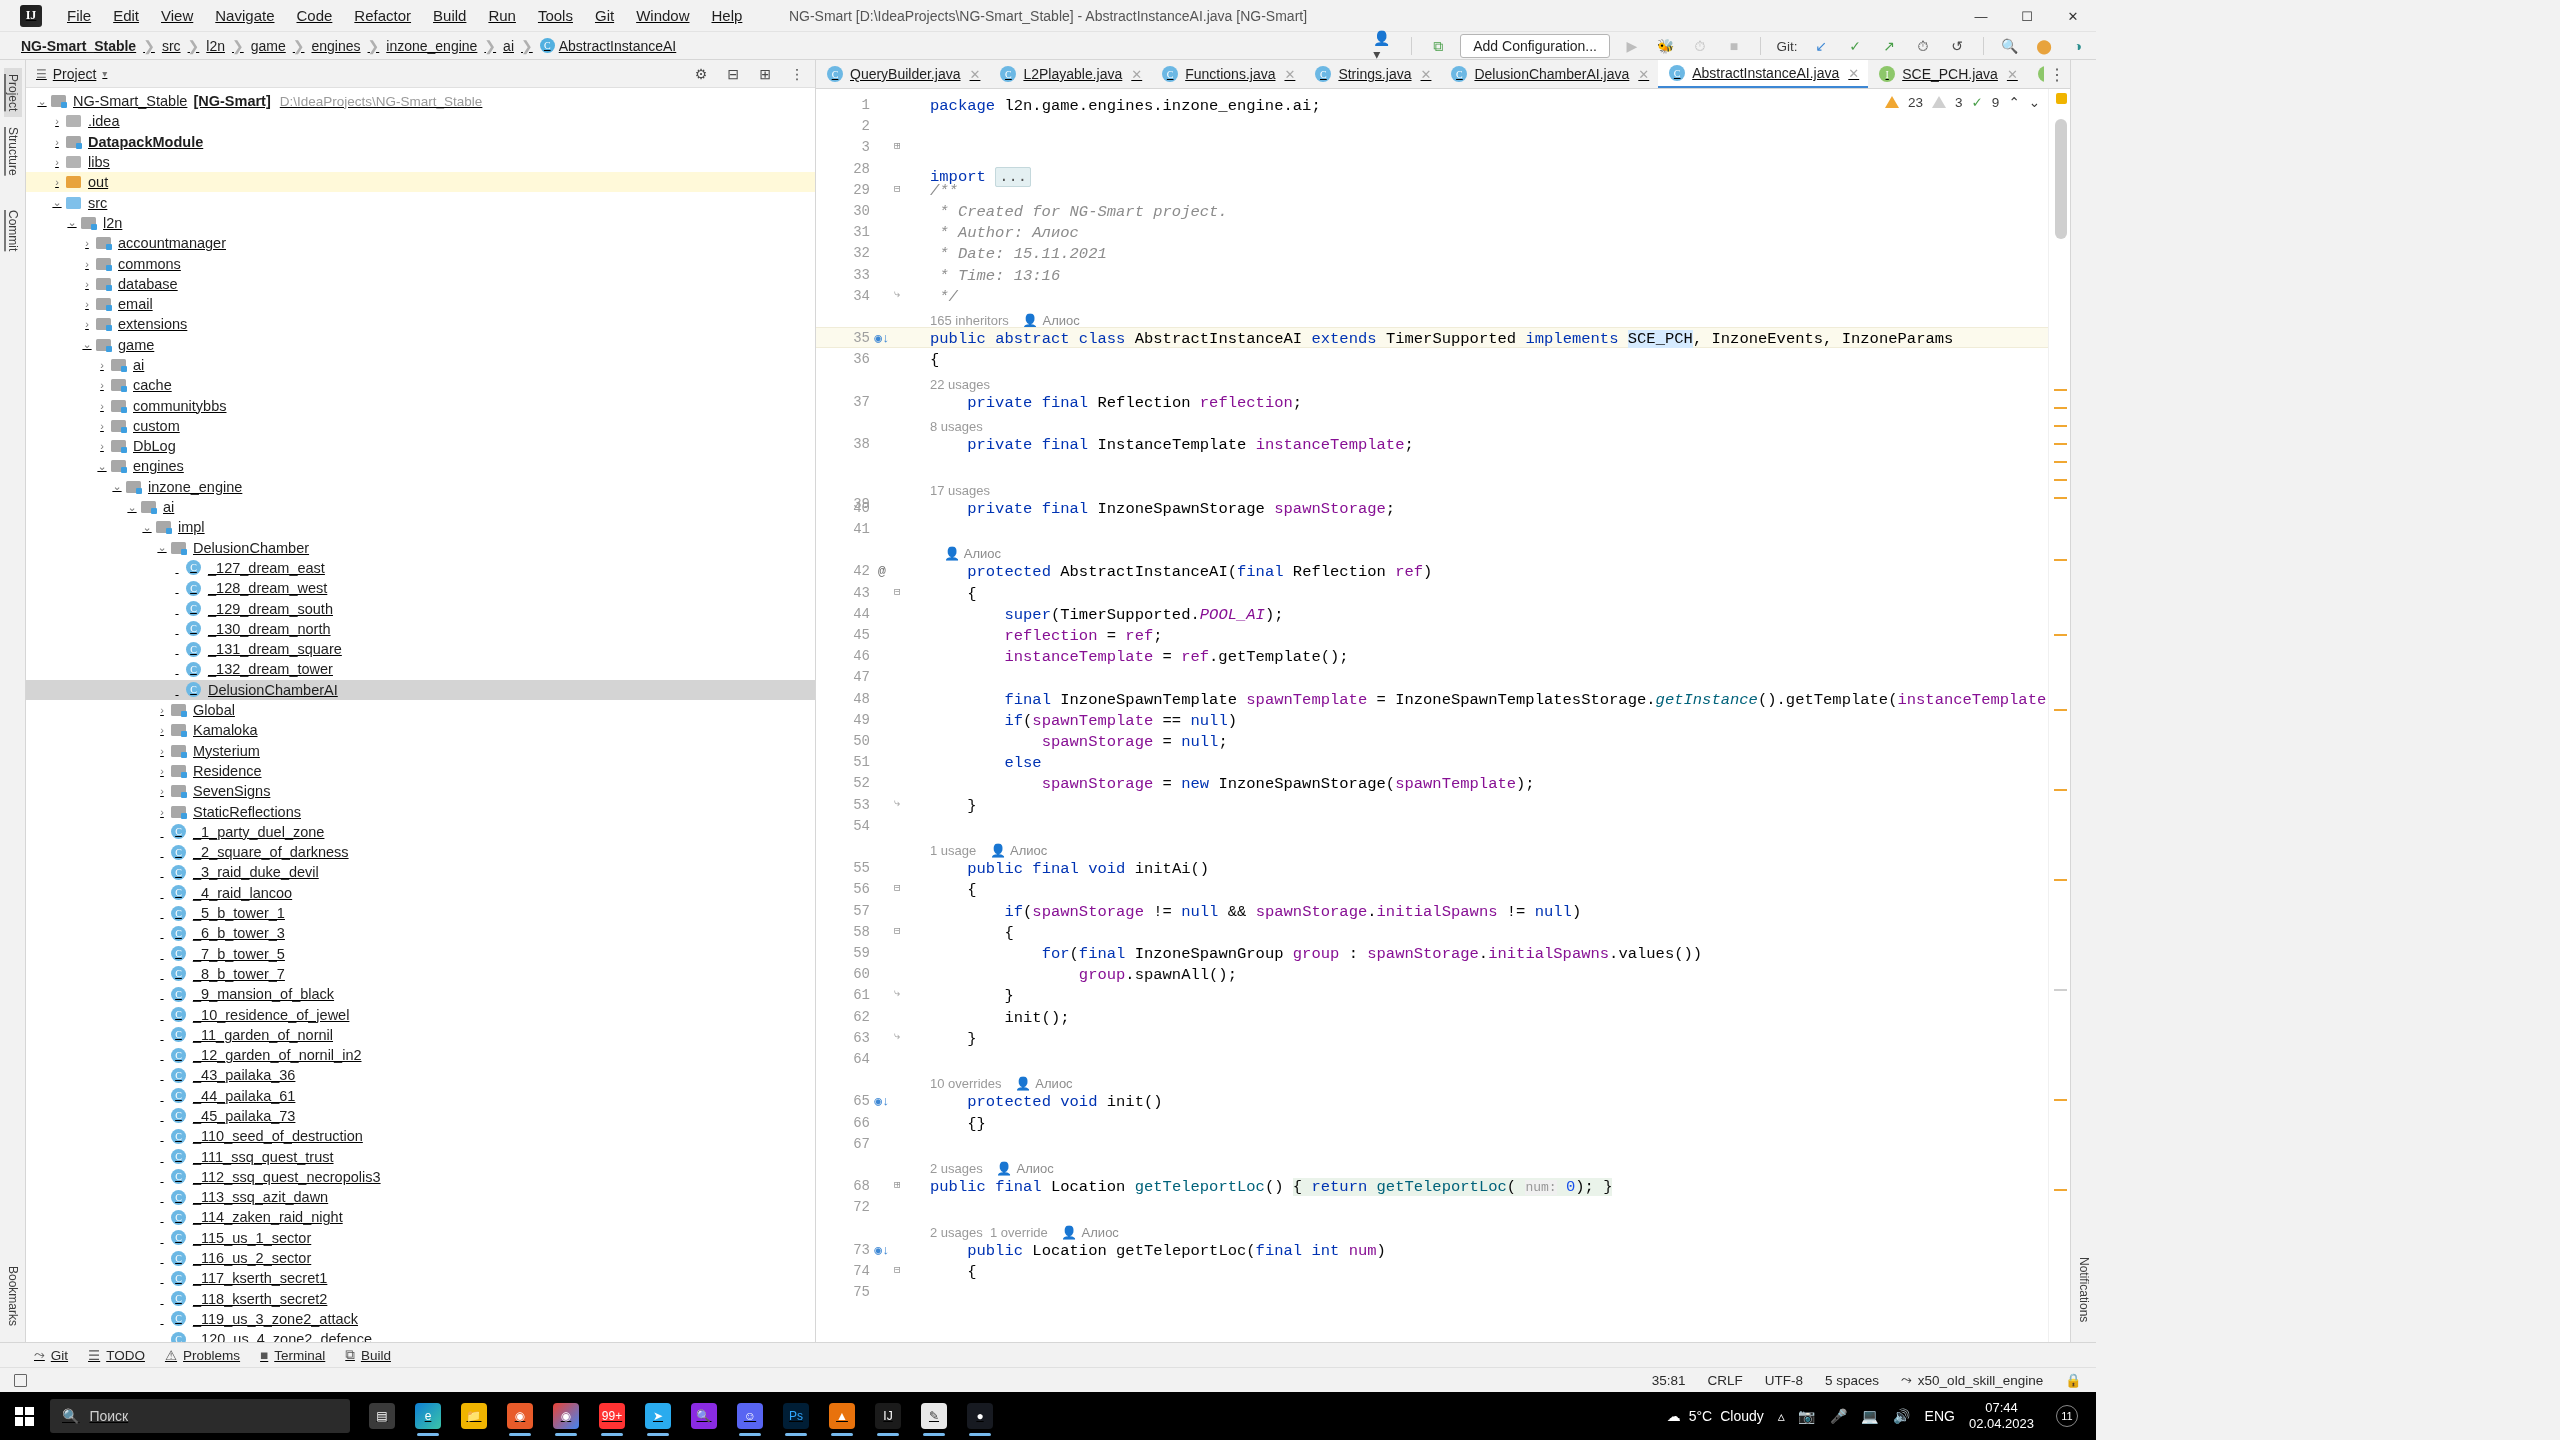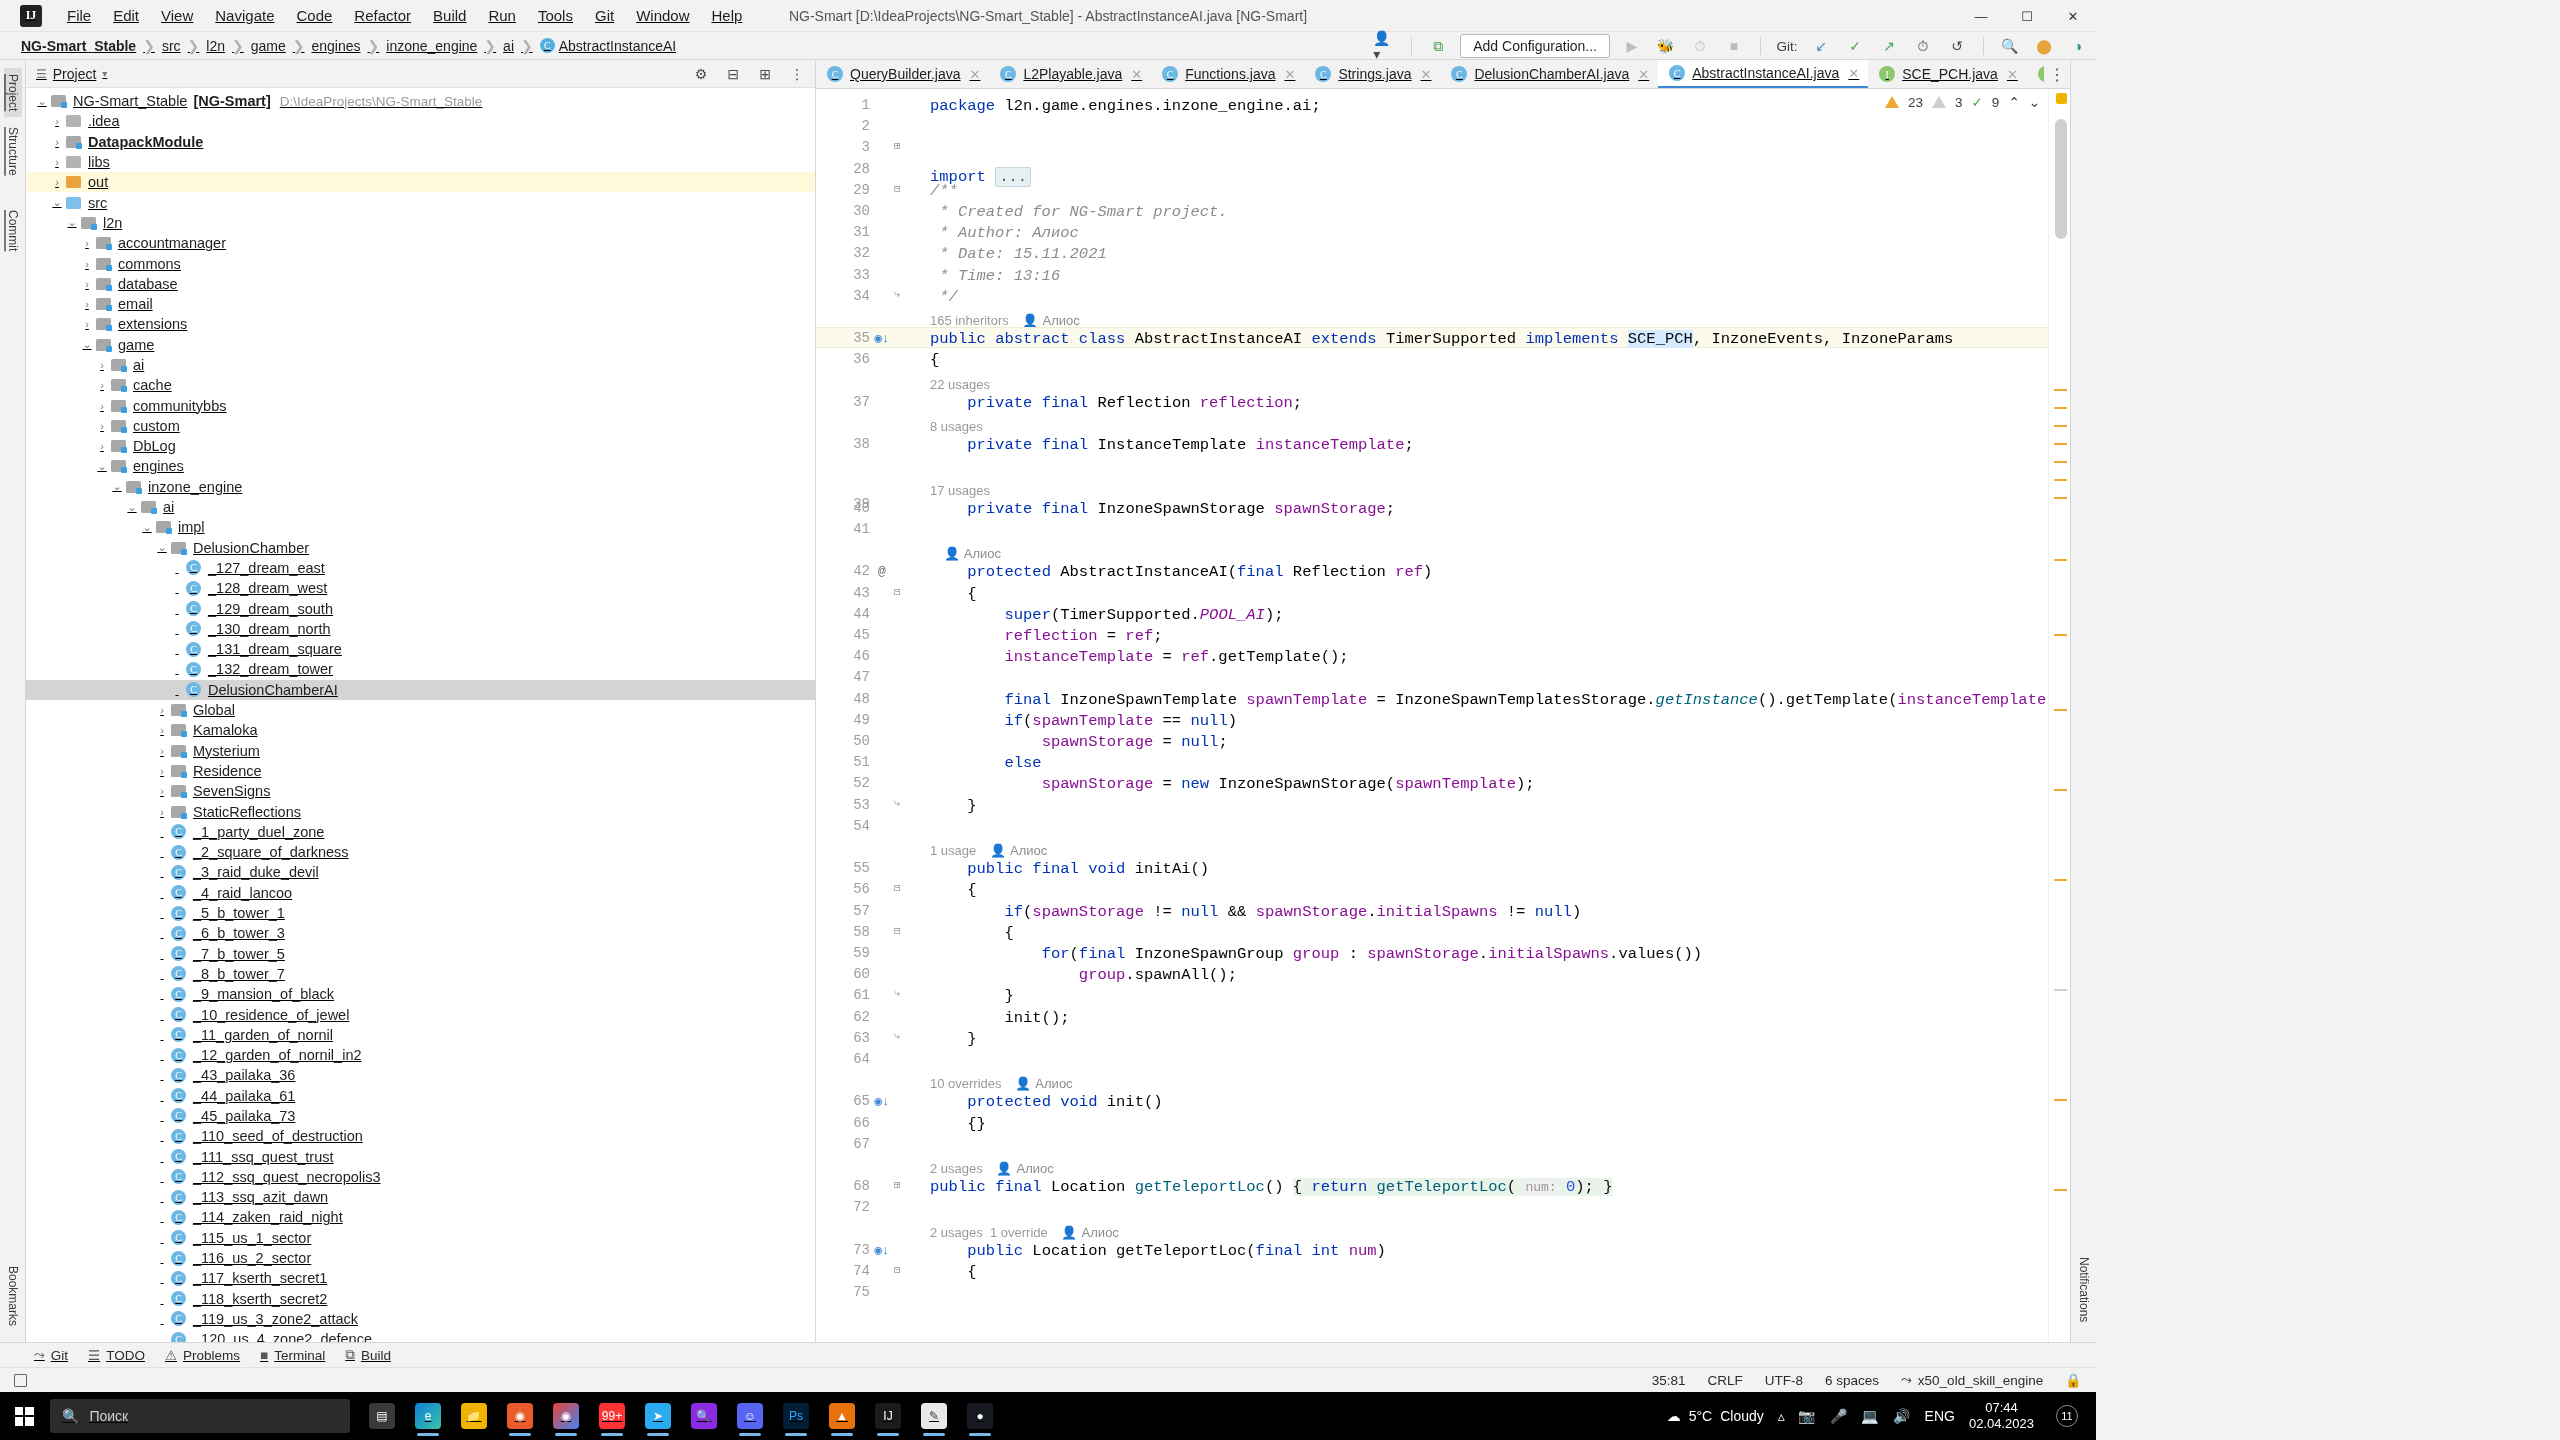--- a/index.html
+++ b/index.html
@@ -1109,21 +1109,21 @@
   </div>
 
   <div class="statusbar">
     <div class="status-left">
       <span class="sq-ico"></span>
     </div>
     <div class="status-right">
       <span>35:81</span>
       <span>CRLF</span>
       <span>UTF-8</span>
-      <span>6 spaces</span>
+      <span>5 spaces</span>
       <span style="display:flex;align-items:center;gap:6px">
         <span>⤳</span>
         <span>x50_old_skill_engine</span>
       </span>
       <span>🔒</span>
     </div>
   </div>
 
   <div class="taskbar">
     <div class="tb-start">

